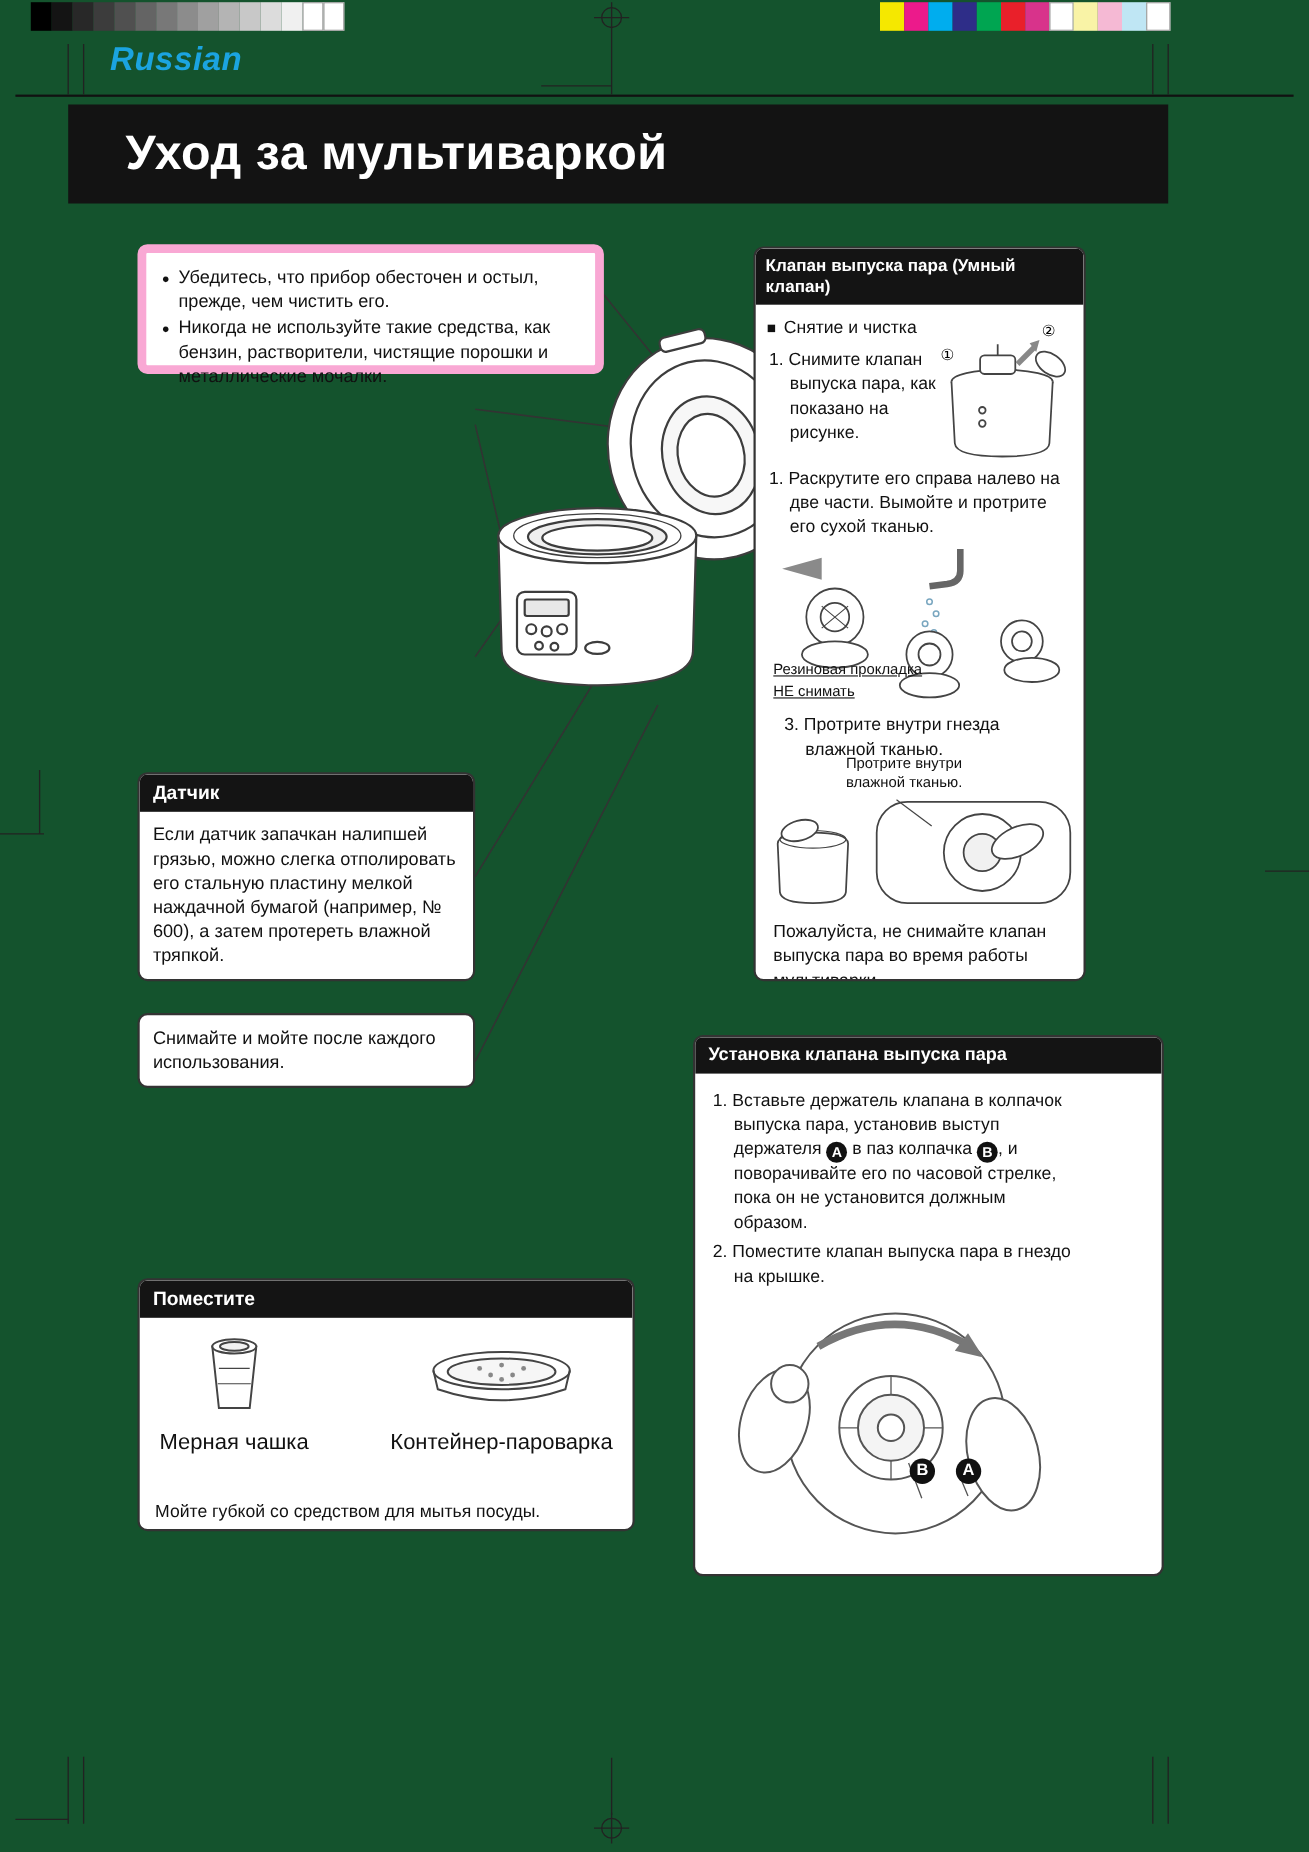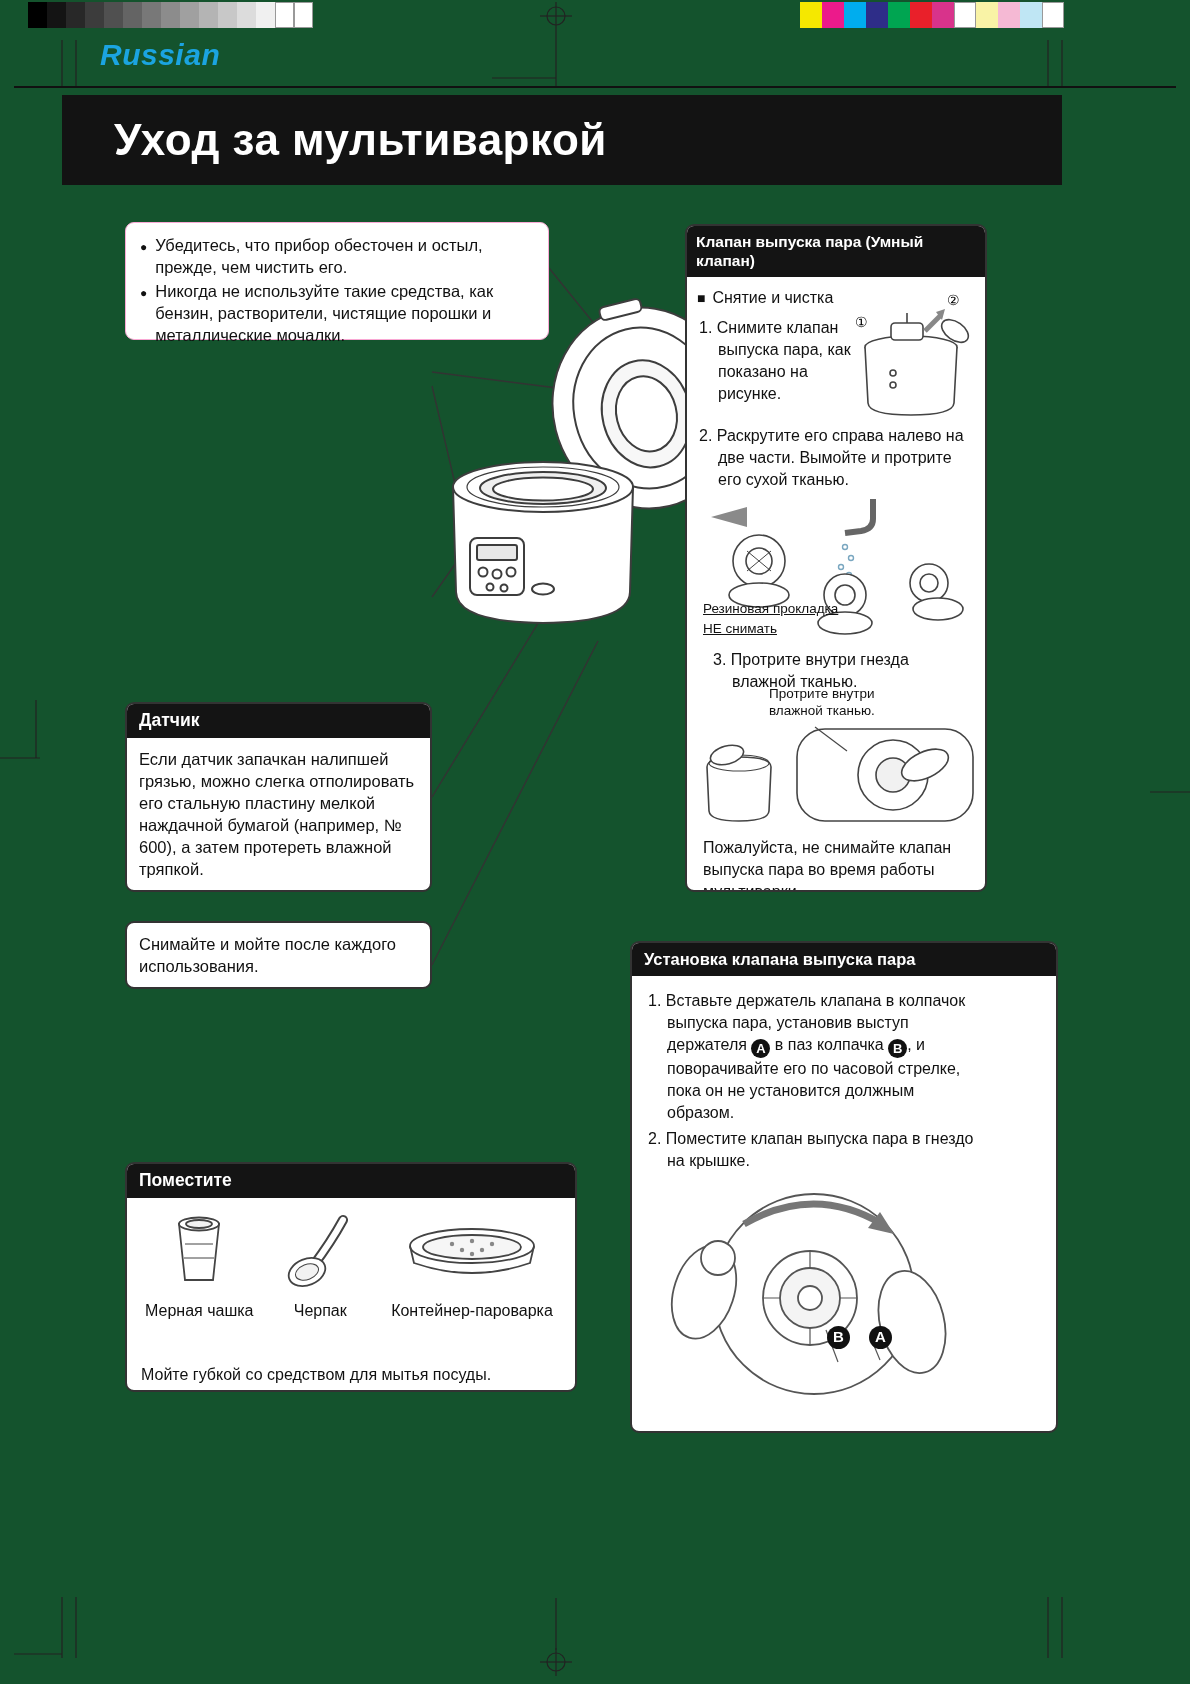--- a/index.html
+++ b/index.html
@@ -20,37 +20,37 @@
         color:#1ba4e0;letter-spacing:.5px;z-index:2;}
   .top-rule{position:absolute;left:14px;top:86px;width:1162px;height:2px;background:#111;z-index:2;}
 
   .title-bar{position:absolute;left:62px;top:95px;width:1000px;height:90px;background:#131313;
              display:flex;align-items:center;padding-left:52px;z-index:2;}
   .title-bar span{color:#fff;font-size:44px;font-weight:bold;letter-spacing:.5px;}
 
   .art{position:absolute;left:0;top:0;z-index:1;pointer-events:none;}
 
   
-  .warn-box{position:absolute;left:125px;top:222px;width:424px;height:118px;border:1px solid #f9a8d4;
+  .warn-box{position:absolute;left:125px;top:222px;width:424px;height:118px;border:8px solid #f9a8d4;
             border-radius:9px;background:#fff;padding:11px 14px;z-index:2;font-size:16.5px;line-height:22px;}
   .bullet-item{display:flex;gap:8px;margin-bottom:2px;}
   .dot::before{content:"●";font-size:12px;line-height:22px;}
   .sec{position:absolute;border:2px solid #333;border-radius:9px;background:#fff;overflow:hidden;z-index:2;}
   .sec-header{background:#141414;color:#fff;font-weight:bold;font-size:17.5px;line-height:1.25;padding:6px 12px;}
   .sec-body{padding:10px 12px;font-size:16.5px;line-height:22px;position:relative;}
 
   #sec-bodylid{left:125px;top:357px;width:307px;}
   #sec-pot{left:125px;top:527px;width:307px;}
   #sec-sensor{left:125px;top:702px;width:307px;}
   #sec-moisture{left:125px;top:921px;width:307px;}
   #sec-acc{left:125px;top:1162px;width:452px;height:230px;}
   #sec-acc .sec-body{height:198px;padding:6px 14px;}
   .acc-row{display:flex;justify-content:space-between;padding:2px 4px 0;}
   .acc-item{display:flex;flex-direction:column;align-items:center;}
-  .acc-item .lbl{font-size:16px;margin-top:2px;}
+  .acc-item .lbl{font-size:20px;margin-top:2px;}
   .acc-note{position:absolute;left:14px;bottom:10px;font-size:16px;}
 
   #sec-steam{left:685px;top:224px;width:302px;height:668px;}
   #sec-steam .sec-header{font-size:15.5px;padding:6px 9px;}
   #sec-steam .sec-body{height:638px;font-size:16px;padding:0;}
   #sec-install{left:630px;top:913px;width:428px;height:492px;margin-top:28px;}
   #sec-install .sec-header{font-size:16.5px;}
   #sec-install .sec-body{height:460px;font-size:16px;padding:0;}
 
   .abs{position:absolute;}
@@ -213,29 +213,20 @@
             <g stroke="#444" stroke-width="1.8" fill="#fff">
               <path d="M25,18 L65,18 L59,74 L31,74 Z"></path>
               <ellipse cx="45" cy="18" rx="20" ry="6.5"></ellipse>
               <ellipse cx="45" cy="18" rx="13" ry="4" fill="#f2f2f2"></ellipse>
               <path d="M31,38 L59,38 M30,52 L60,52" stroke-width="1"></path>
             </g>
           </svg>
           <div class="lbl">Мерная чашка</div>
         </div>
         <div class="acc-item">
-          <svg width="90" height="92" viewBox="0 0 90 92">
-            <path d="M38,60 Q56,36 68,14" stroke="#444" stroke-width="10" fill="none" stroke-linecap="round"></path>
-            <path d="M38,60 Q56,36 68,14" stroke="#fff" stroke-width="6" fill="none" stroke-linecap="round"></path>
-            <ellipse cx="32" cy="66" rx="19" ry="13" transform="rotate(-22 32 66)" fill="#fff" stroke="#444" stroke-width="1.8"></ellipse>
-            <ellipse cx="32" cy="66" rx="12" ry="7.5" transform="rotate(-22 32 66)" fill="#f2f2f2" stroke="#444" stroke-width="1"></ellipse>
-          </svg>
-          <div class="lbl">Черпак</div>
-        </div>
-        <div class="acc-item">
           <svg width="170" height="92" viewBox="0 0 170 92">
             <g stroke="#444" stroke-width="1.8" fill="#fff">
               <ellipse cx="85" cy="40" rx="62" ry="17"></ellipse>
               <path d="M23,40 L27,57 Q85,77 143,57 L147,40" fill="none"></path>
               <ellipse cx="85" cy="41" rx="49" ry="12" fill="#f6f6f6"></ellipse>
               <g fill="#888" stroke="none">
                 <circle cx="65" cy="38" r="2.2"></circle>
                   <circle cx="85" cy="35" r="2.2"></circle>
                 <circle cx="105" cy="38" r="2.2"></circle>
                   <circle cx="75" cy="44" r="2.2"></circle>
@@ -269,21 +260,21 @@
           <path d="M84,40 L100,24" stroke="#888" stroke-width="5" fill="none"></path>
           <polygon points="104,18 95,21 101,29" fill="#888" stroke="none"></polygon>
           <ellipse cx="114" cy="40" rx="15" ry="9" transform="rotate(35 114 40)"></ellipse>
           <circle cx="52" cy="82" r="3"></circle>
             <circle cx="52" cy="94" r="3"></circle>
         </g>
         <text x="14" y="36" font-size="14">①</text>
         <text x="106" y="14" font-size="14">②</text>
       </svg>
 
-      <div class="abs sv-step2 hang">2. Раскрутите его справа налево на две части. Вымойте и протрите его сухой тканью.</div>
+      <div class="abs sv-step2 hang">1. Раскрутите его справа налево на две части. Вымойте и протрите его сухой тканью.</div>
 
       <svg class="abs fig-wash" width="286" height="150" viewBox="0 0 286 150">
         <g stroke="#444" stroke-width="1.6" fill="#fff">
           <polygon points="16,22 52,12 52,32" fill="#8a8a8a" stroke="none"></polygon>
           <circle cx="64" cy="66" r="26"></circle>
           <circle cx="64" cy="66" r="13"></circle>
           <path d="M52,56 L76,76 M76,56 L52,76" stroke-width="1" fill="none"></path>
           <ellipse cx="64" cy="100" rx="30" ry="12"></ellipse>
           <path d="M178,4 L178,24 Q178,34 166,36 L150,38" fill="none" stroke-width="6" stroke="#666"></path>
           <g stroke="#7aa7c0" stroke-width="1.4" fill="none">

